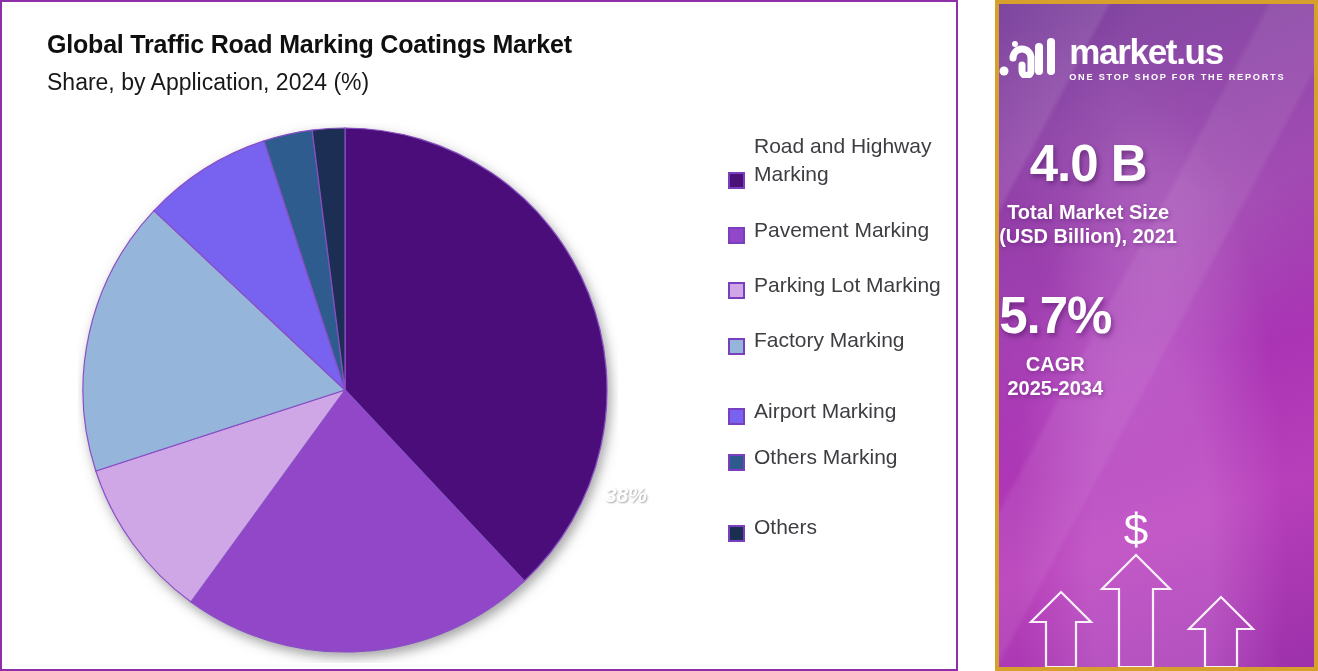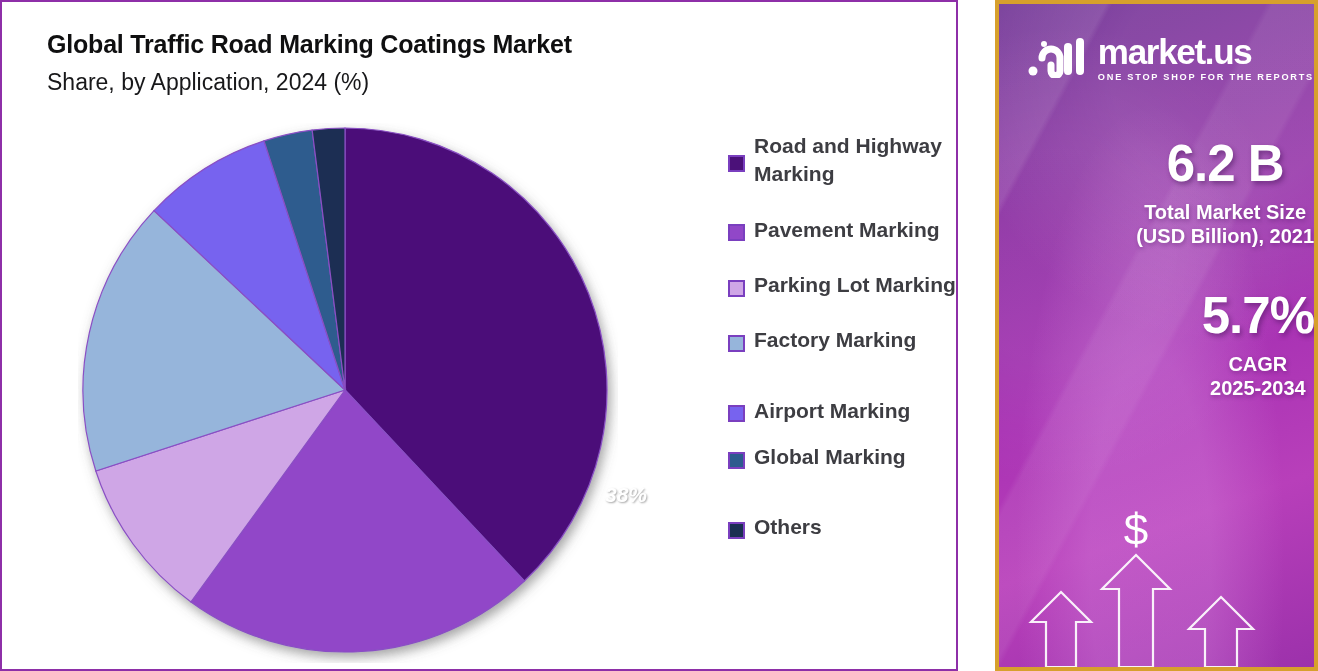--- a/index.html
+++ b/index.html
@@ -76,23 +76,22 @@
 
   
   .legend {
     position: absolute;
     left: 726px;
     top: 130px;
     width: 250px;
   }
   .legend-item {
     display: flex;
-    align-items: center;
+    align-items: flex-end;
     margin-bottom: 2px;
-    font-weight: bold;
   }
   .legend-swatch {
     width: 17px;
     height: 17px;
     flex: 0 0 17px;
     margin-top: 6px;
     margin-right: 9px;
     border: 2px solid #7a3fbf;
     box-sizing: border-box;
   }
@@ -123,21 +122,21 @@
       radial-gradient(ellipse at 48% 84%, rgba(220,150,230,0.30) 0 26%, transparent 58%),
       linear-gradient(118deg, rgba(255,255,255,0.10) 0 16%, transparent 17% 40%, rgba(255,255,255,0.07) 41% 52%, transparent 53%);
     pointer-events: none;
   }
   .rp-content {
     position: relative;
     z-index: 2;
     height: 100%;
     display: flex;
     flex-direction: column;
-    align-items: flex-end;
+    align-items: flex-start;
     color: #ffffff;
     text-align: center;
   }
 
   
   .logo-row {
     display: flex;
     align-items: center;
     margin-top: 30px;
   }
@@ -241,21 +240,21 @@
         <span class="legend-label">Factory Marking</span>
       </div>
 
       <div class="legend-item" style="margin-bottom:18px">
         <span class="legend-swatch" style="background:#7763ef"></span>
         <span class="legend-label">Airport Marking</span>
       </div>
 
       <div class="legend-item" style="margin-bottom:42px">
         <span class="legend-swatch" style="background:#2d5b8e"></span>
-        <span class="legend-label">Global Marking</span>
+        <span class="legend-label">Others Marking</span>
       </div>
 
       <div class="legend-item">
         <span class="legend-swatch" style="background:#1b2f52"></span>
         <span class="legend-label">Others</span>
       </div>
 
     </div>
   </div>
 
@@ -274,21 +273,21 @@
             <circle cx="16" cy="10" r="3" fill="#ffffff"></circle>
           </svg>
         </span>
         <span class="logo-text-block">
           <span class="logo-word" style="display:block">market.us</span>
           <span class="logo-tag" style="display:block">ONE STOP SHOP FOR THE REPORTS</span>
         </span>
       </div>
 
       <div class="block-market">
-        <div class="stat-big">6.2 B</div>
+        <div class="stat-big">4.0 B</div>
         <div class="stat-sub">
           <span style="display:block">Total Market Size</span>
           <span style="display:block">(USD Billion), 2021</span>
         </div>
       </div>
 
       <div class="block-cagr">
         <div class="stat-big">5.7%</div>
         <div class="stat-sub small">
           <span style="display:block">CAGR</span>

